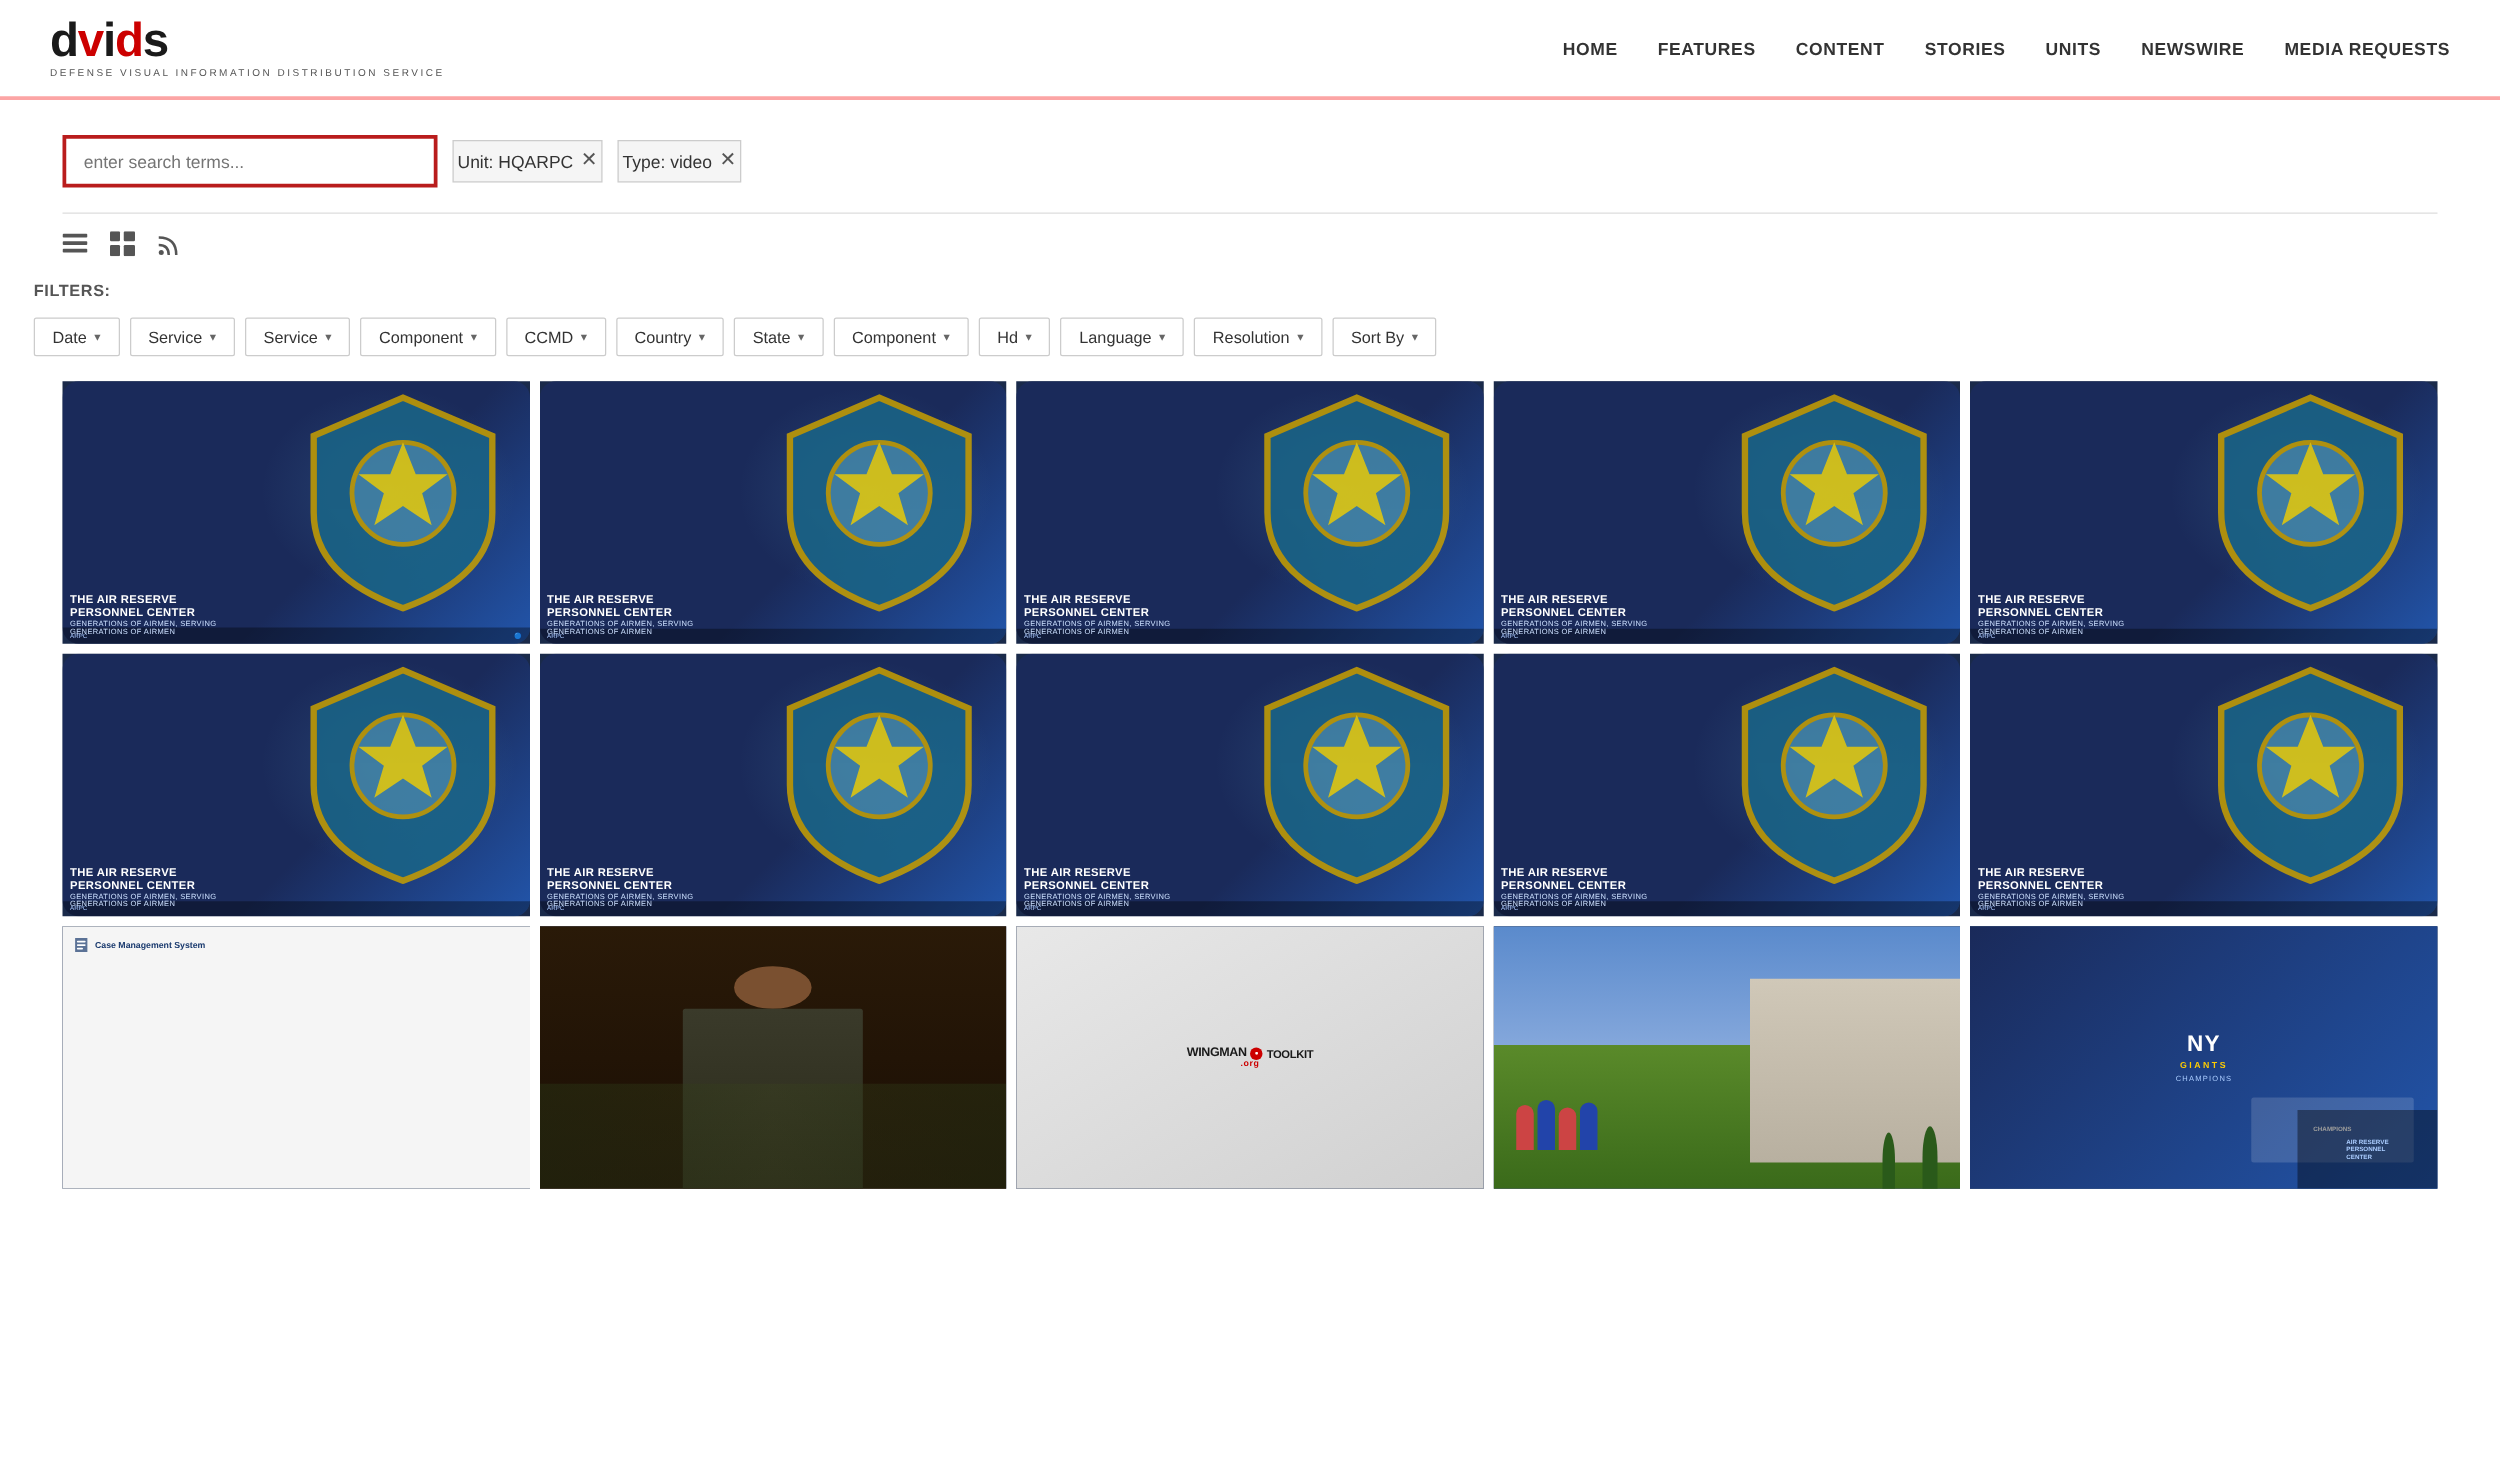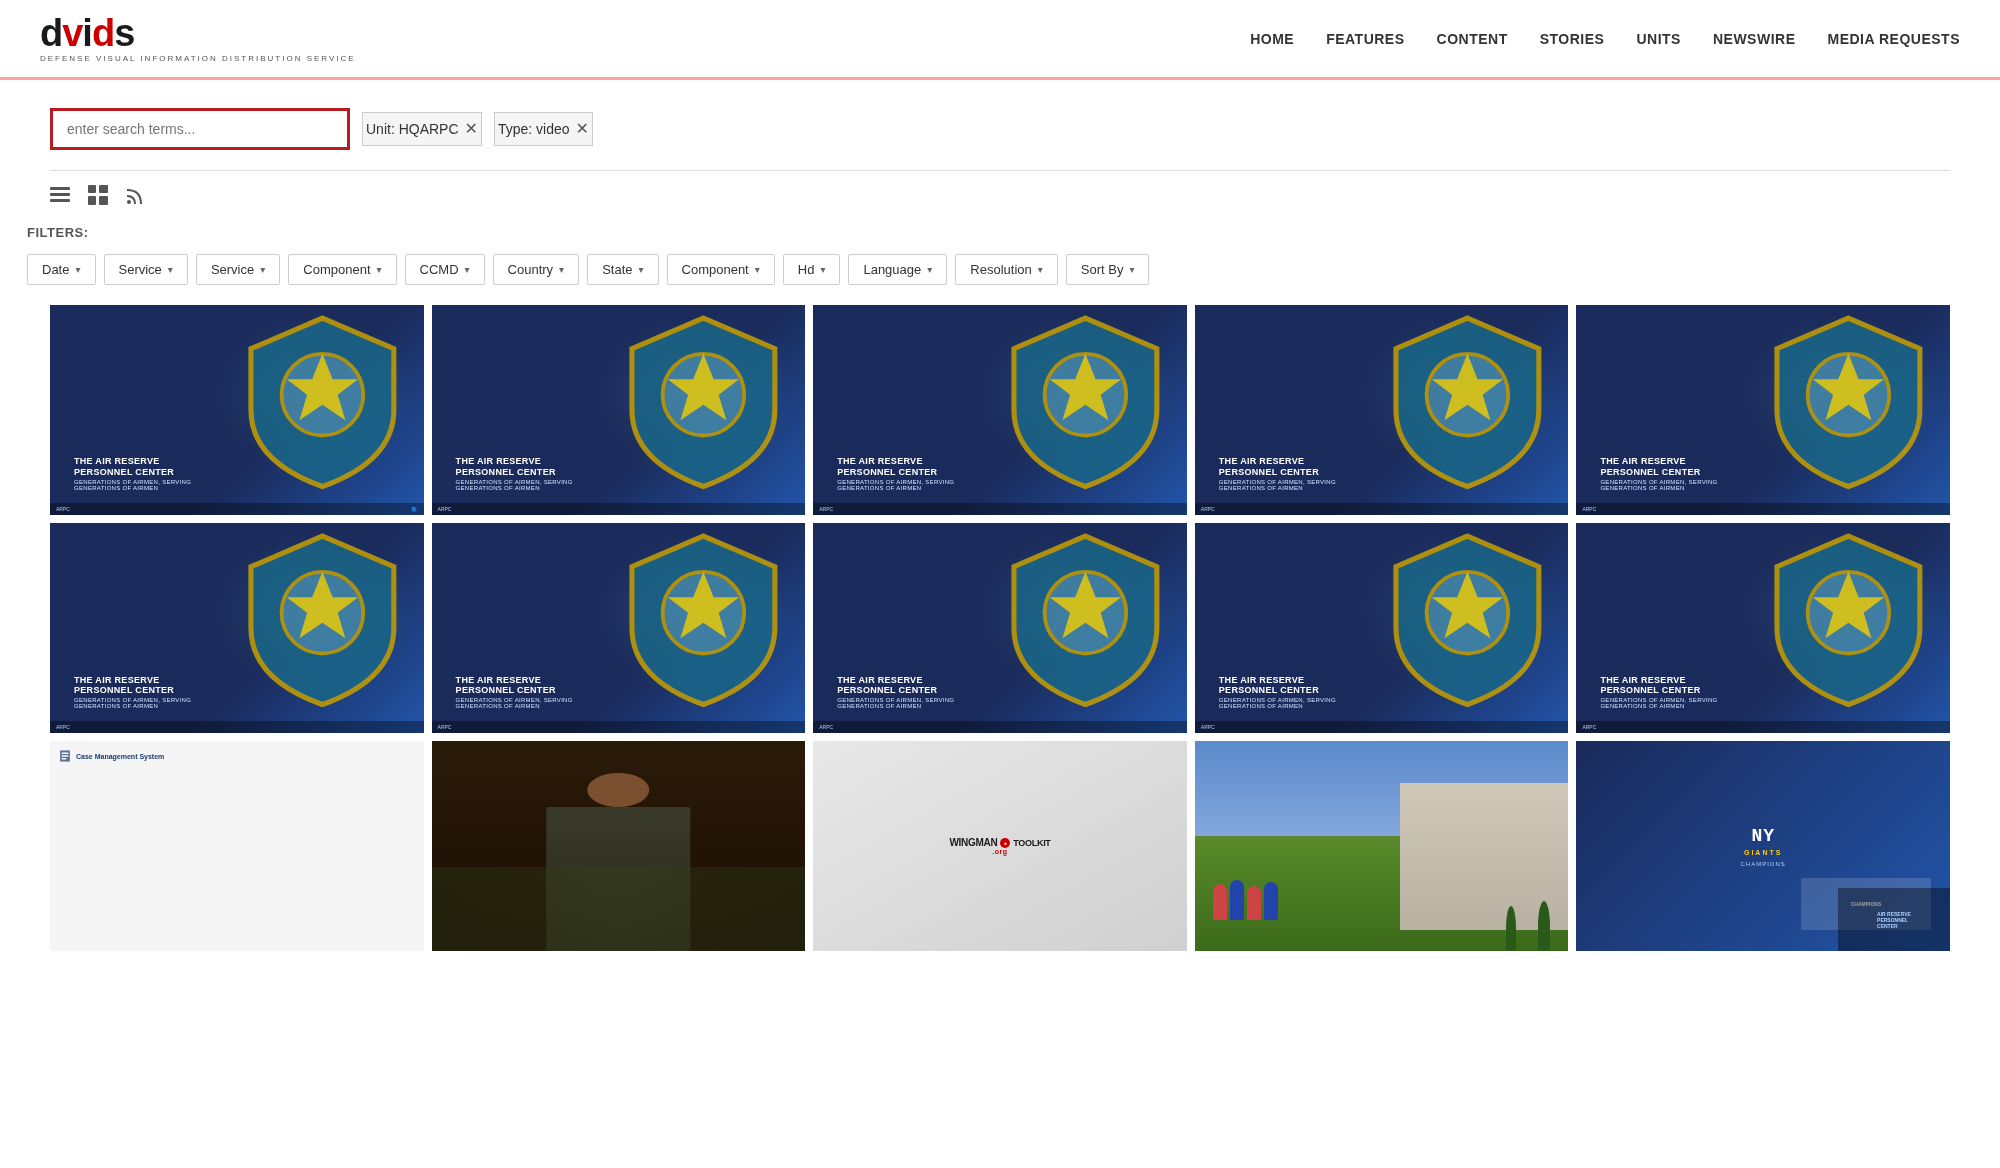--- a/index.html
+++ b/index.html
@@ -142,22 +142,23 @@
     }
     
     .arpc-thumb {
       position: absolute;
       top: 0; left: 0; right: 0; bottom: 0;
       display: flex;
       flex-direction: column;
       align-items: flex-start;
       justify-content: flex-end;
       background: linear-gradient(135deg, #1a2a5a 60%, #2255aa 100%);
-      padding: 24px;
+      padding: 6px;
       overflow: hidden;
+      border-radius: 13px;
     }
     .arpc-thumb::before {
       content: '';
       position: absolute;
       right: 10px;
       top: 50%;
       transform: translateY(-60%);
       width: 55%;
       height: 80%;
       background: radial-gradient(ellipse at center, rgba(100,180,220,0.18) 0%, transparent 70%);
@@ -638,21 +639,21 @@
         <div style="position:absolute;bottom:0;right:5%;width:12px;height:50px;background:#2a5a1a;border-radius:50% 50% 0 0;"></div>
         <div style="position:absolute;bottom:0;right:14%;width:10px;height:45px;background:#2a5a1a;border-radius:50% 50% 0 0;"></div>
       </div>
     </div>
 
     <div class="video-thumb">
       <div class="thumb-champions">
 
         <div style="position:absolute;top:0;left:0;right:0;bottom:0;background:linear-gradient(135deg,#1a2a5a 0%,#2255aa 100%);"></div>
         <div style="position:relative;z-index:2;display:flex;flex-direction:column;align-items:center;justify-content:center;gap:3px;">
-          <div style="font-size:18px;font-weight:900;color:#fff;font-family:Liberation Mono, monospace;letter-spacing:1px;">NY</div>
+          <div style="font-size:18px;font-weight:900;color:#fff;font-family:Liberation Sans, sans-serif;letter-spacing:1px;">NY</div>
           <div style="font-size:7px;color:#ffcc00;font-weight:700;letter-spacing:2px;text-transform:uppercase;">GIANTS</div>
           <div style="font-size:6px;color:#aaccff;letter-spacing:1px;margin-top:2px;">CHAMPIONS</div>
         </div>
 
         <div style="position:absolute;bottom:10%;right:5%;width:35%;height:25%;background:rgba(255,255,255,0.15);border-radius:2px;display:flex;align-items:center;justify-content:center;">
           <div style="font-size:5px;color:#fff;font-weight:700;text-align:center;">CHAMPIONS</div>
         </div>
 
         <div style="position:absolute;bottom:0;right:0;width:30%;height:30%;background:rgba(0,0,0,0.4);display:flex;align-items:center;justify-content:center;">
           <div style="font-size:5px;color:#aaccff;font-weight:700;">AIR RESERVE<br>PERSONNEL<br>CENTER</div>

